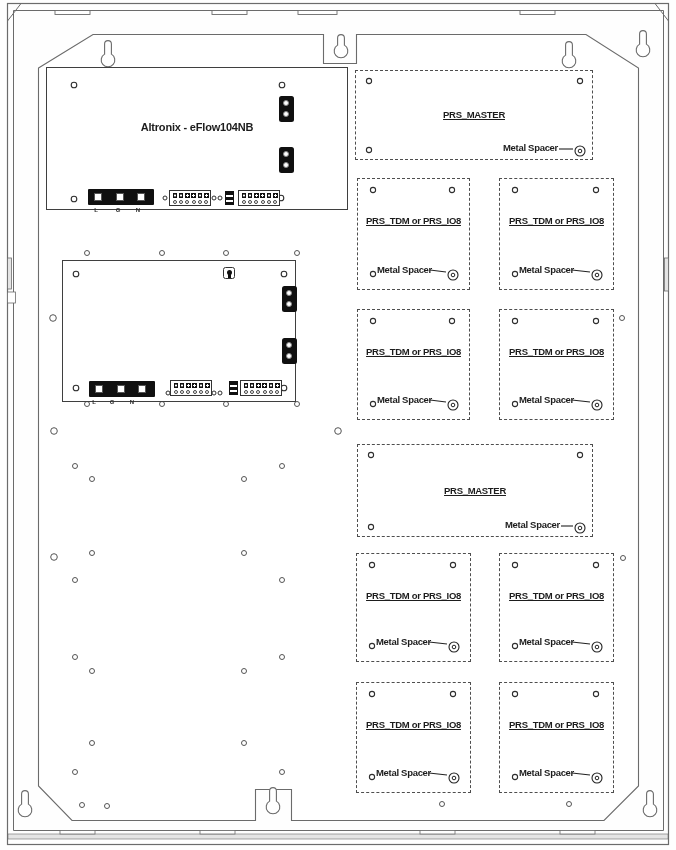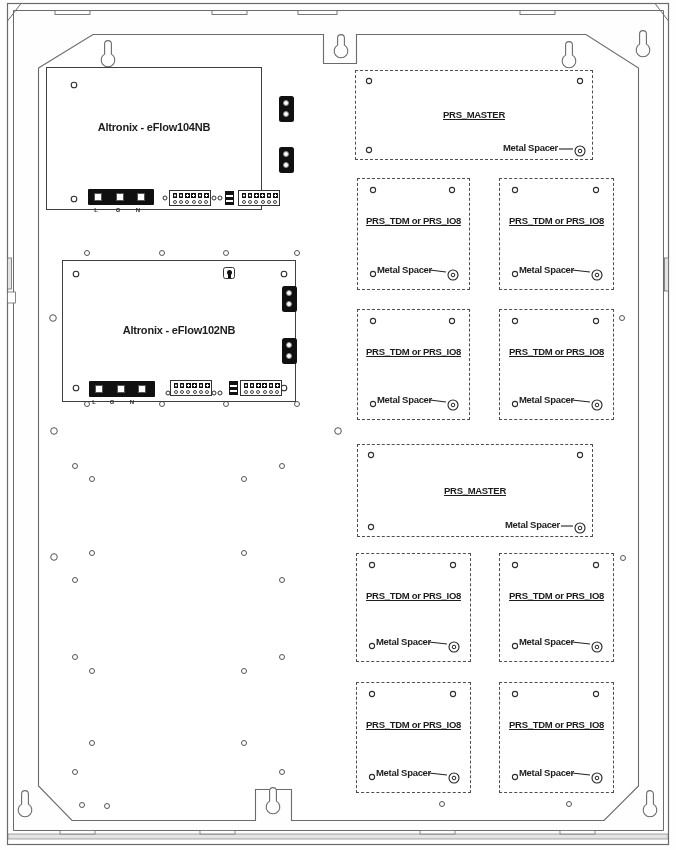--- a/index.html
+++ b/index.html
@@ -95,21 +95,21 @@
       <circle cx="75" cy="772" r="2.5" fill="#fff" stroke="#555" stroke-width="1"></circle>
       <circle cx="282" cy="772" r="2.5" fill="#fff" stroke="#555" stroke-width="1"></circle>
       <circle cx="82" cy="805" r="2.5" fill="#fff" stroke="#555" stroke-width="1"></circle>
       <circle cx="107" cy="806" r="2.5" fill="#fff" stroke="#555" stroke-width="1"></circle>
       <circle cx="442" cy="804" r="2.5" fill="#fff" stroke="#555" stroke-width="1"></circle>
       <circle cx="569" cy="804" r="2.5" fill="#fff" stroke="#555" stroke-width="1"></circle>
       <circle cx="622" cy="318" r="2.5" fill="#fff" stroke="#555" stroke-width="1"></circle>
       <circle cx="623" cy="558" r="2.5" fill="#fff" stroke="#555" stroke-width="1"></circle>
     </svg>
   <div id="boards">
-      <div class="board" style="left: 46px; top: 67px; width: 216px; height: 143px;">
+      <div class="board" style="left: 46px; top: 67px; width: 302px; height: 143px;">
         <div class="board-title" style="top: 53px;">Altronix - eFlow104NB</div>
         <svg class="overlay" width="258" height="143">
           <circle cx="27" cy="17" r="2.8" fill="#fff" stroke="#2e2e2e" stroke-width="1.1"></circle>
           <circle cx="235" cy="17" r="2.8" fill="#fff" stroke="#2e2e2e" stroke-width="1.1"></circle>
           <circle cx="27" cy="131" r="2.8" fill="#fff" stroke="#2e2e2e" stroke-width="1.1"></circle>
           <circle cx="234" cy="130" r="2.8" fill="#fff" stroke="#2e2e2e" stroke-width="1.1"></circle>
           <circle cx="118" cy="130" r="2" fill="#fff" stroke="#2e2e2e" stroke-width="1"></circle>
           <circle cx="167" cy="130" r="2" fill="#fff" stroke="#2e2e2e" stroke-width="1"></circle>
           <circle cx="173" cy="130" r="2" fill="#fff" stroke="#2e2e2e" stroke-width="1"></circle>
         </svg>
@@ -153,21 +153,20 @@
           <div class="st-sq" style="left: 21.4px;"></div>
           <div class="st-c" style="left: 21.6px;"></div>
           <div class="st-sq" style="left: 27.7px;"></div>
           <div class="st-c" style="left: 27.9px;"></div>
           <div class="st-sq" style="left: 34px;"></div>
           <div class="st-c" style="left: 34.2px;"></div>
         </div>
         <div class="comp fuse" style="left: 178px; top: 123px; width: 9px; height: 14px;"></div>
       </div>
       <div class="board" style="left: 62px; top: 260px; width: 234px; height: 142px;">
-        <div class="board-title" style="top: 63px;">Altronix - eFlow102NB</div>
         <svg class="overlay" width="234" height="142">
           <circle cx="13" cy="13" r="2.8" fill="#fff" stroke="#2e2e2e" stroke-width="1.1"></circle>
           <circle cx="221" cy="13" r="2.8" fill="#fff" stroke="#2e2e2e" stroke-width="1.1"></circle>
           <circle cx="13" cy="127" r="2.8" fill="#fff" stroke="#2e2e2e" stroke-width="1.1"></circle>
           <circle cx="221" cy="127" r="2.8" fill="#fff" stroke="#2e2e2e" stroke-width="1.1"></circle>
           <circle cx="105" cy="132" r="2" fill="#fff" stroke="#2e2e2e" stroke-width="1"></circle>
           <circle cx="151" cy="132" r="2" fill="#fff" stroke="#2e2e2e" stroke-width="1"></circle>
           <circle cx="157" cy="132" r="2" fill="#fff" stroke="#2e2e2e" stroke-width="1"></circle>
         </svg>
         <div class="comp connector" style="left: 219px; top: 25px; width: 15px; height: 26px;">

